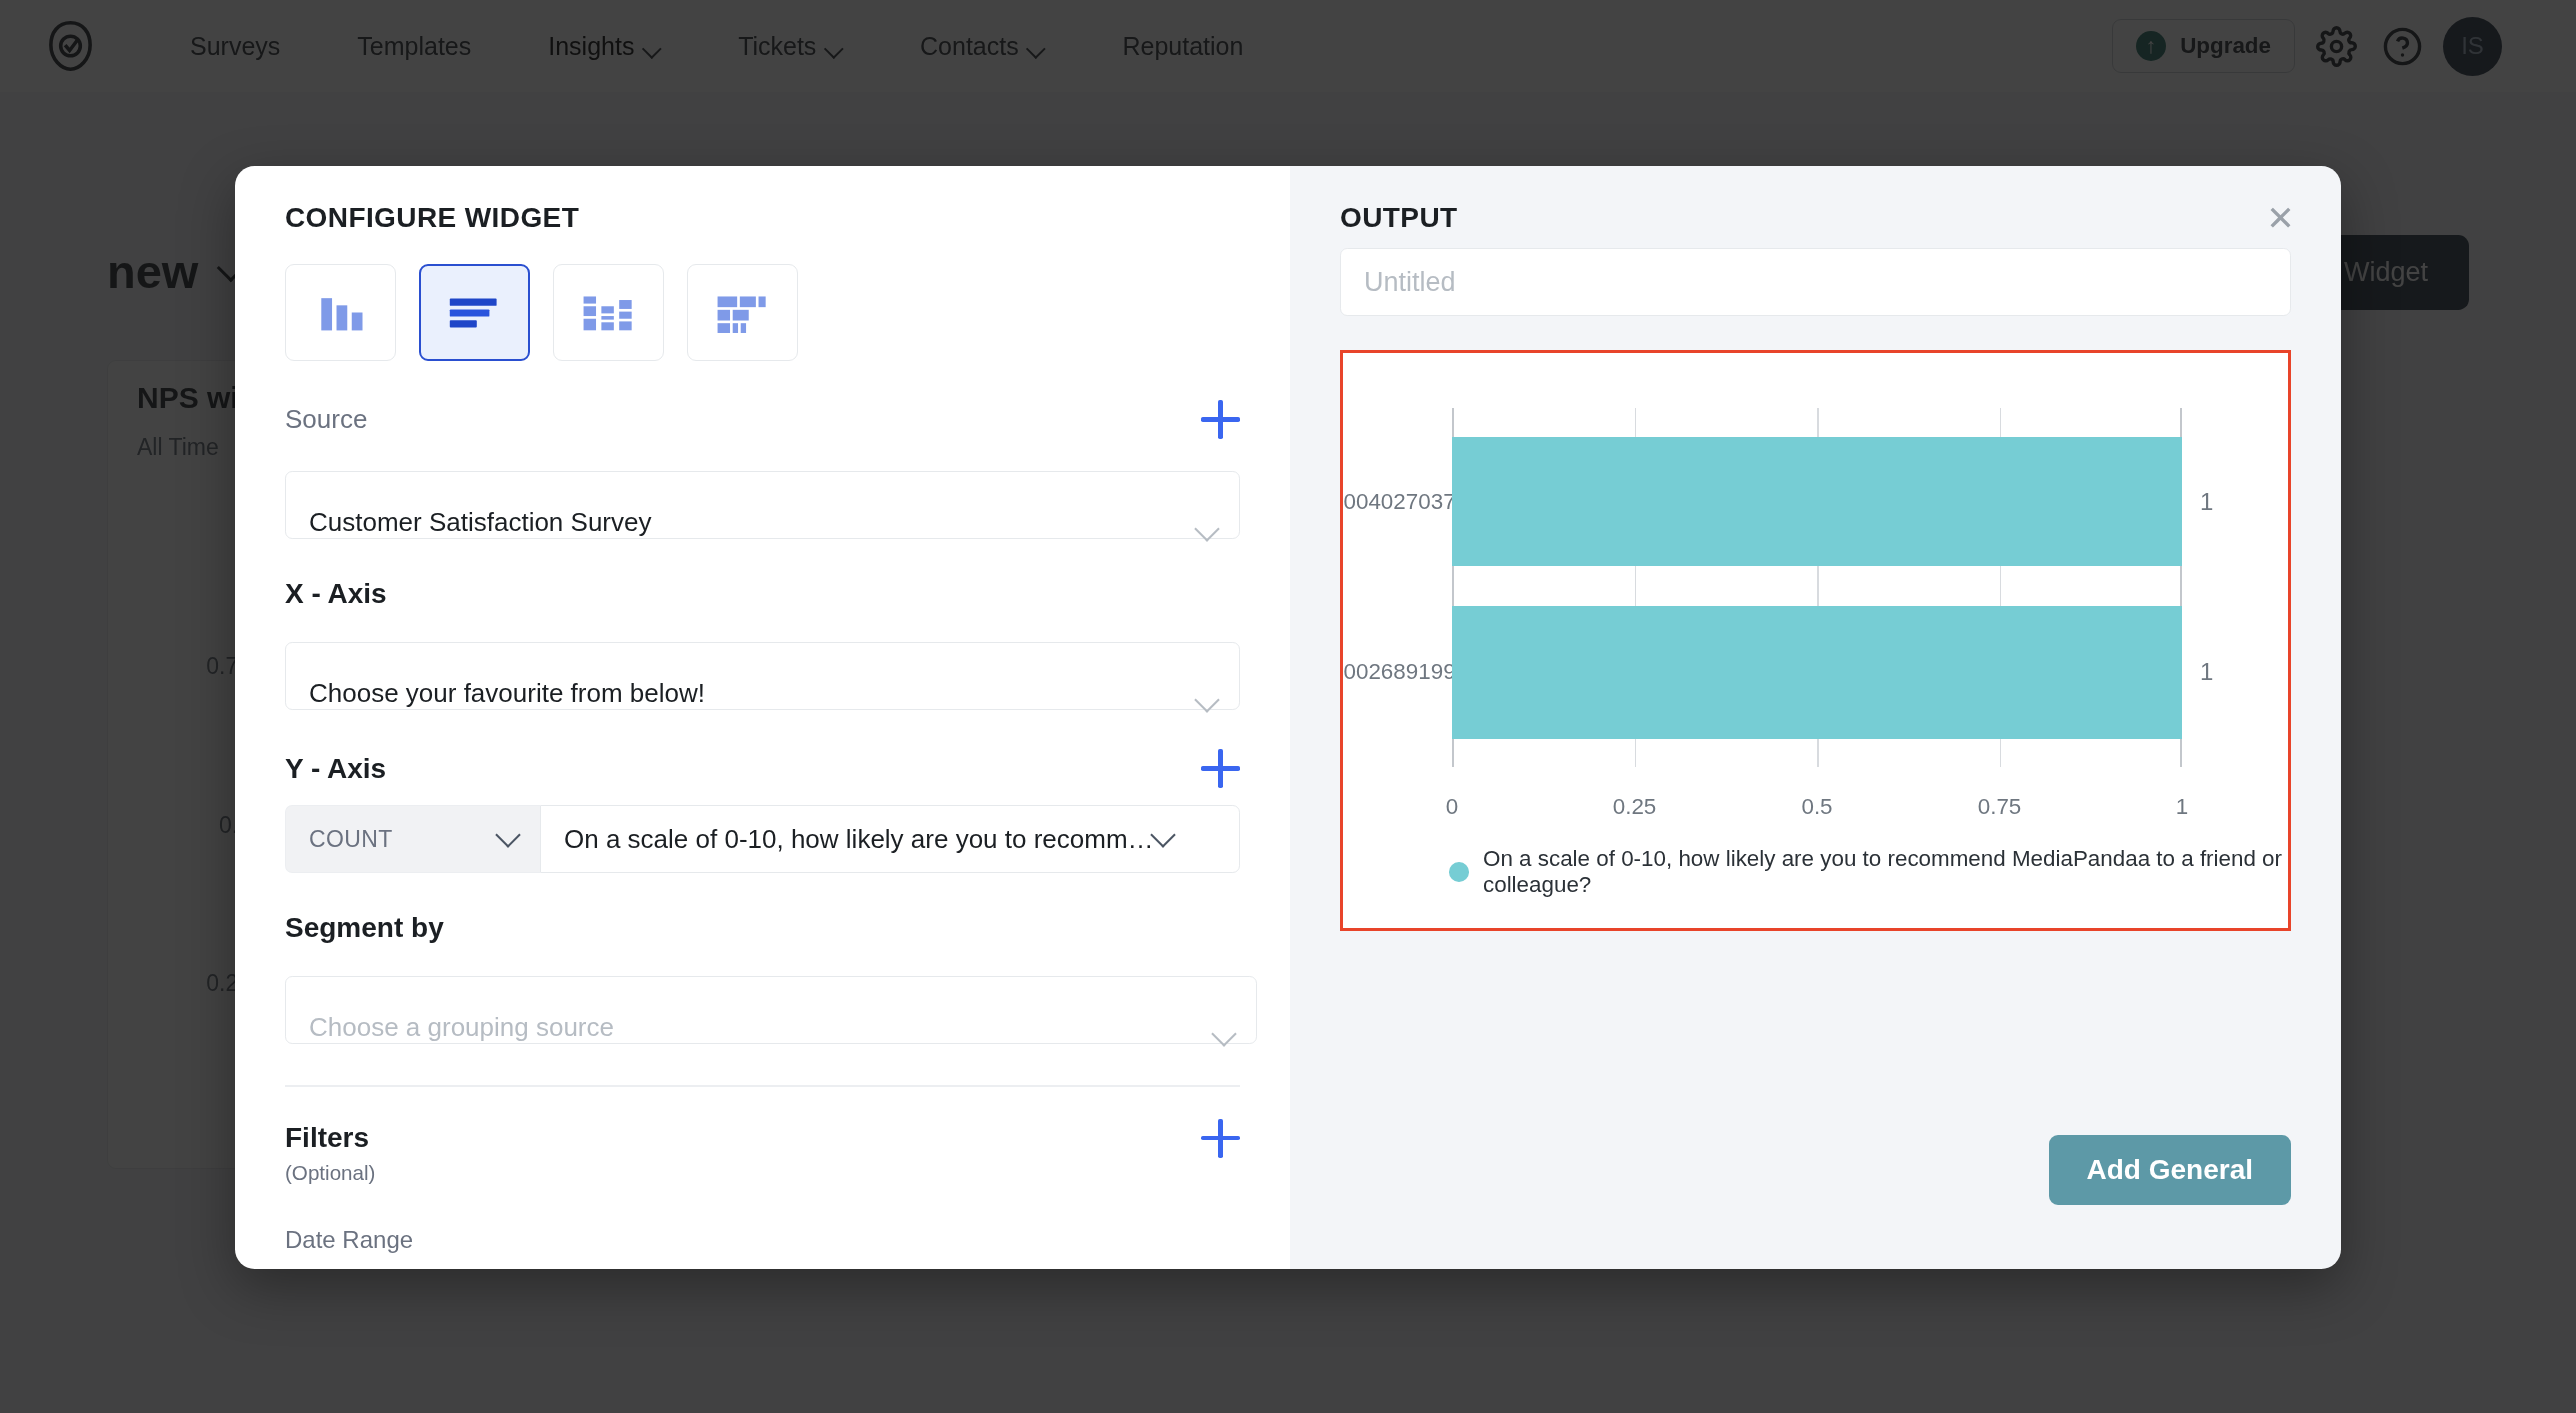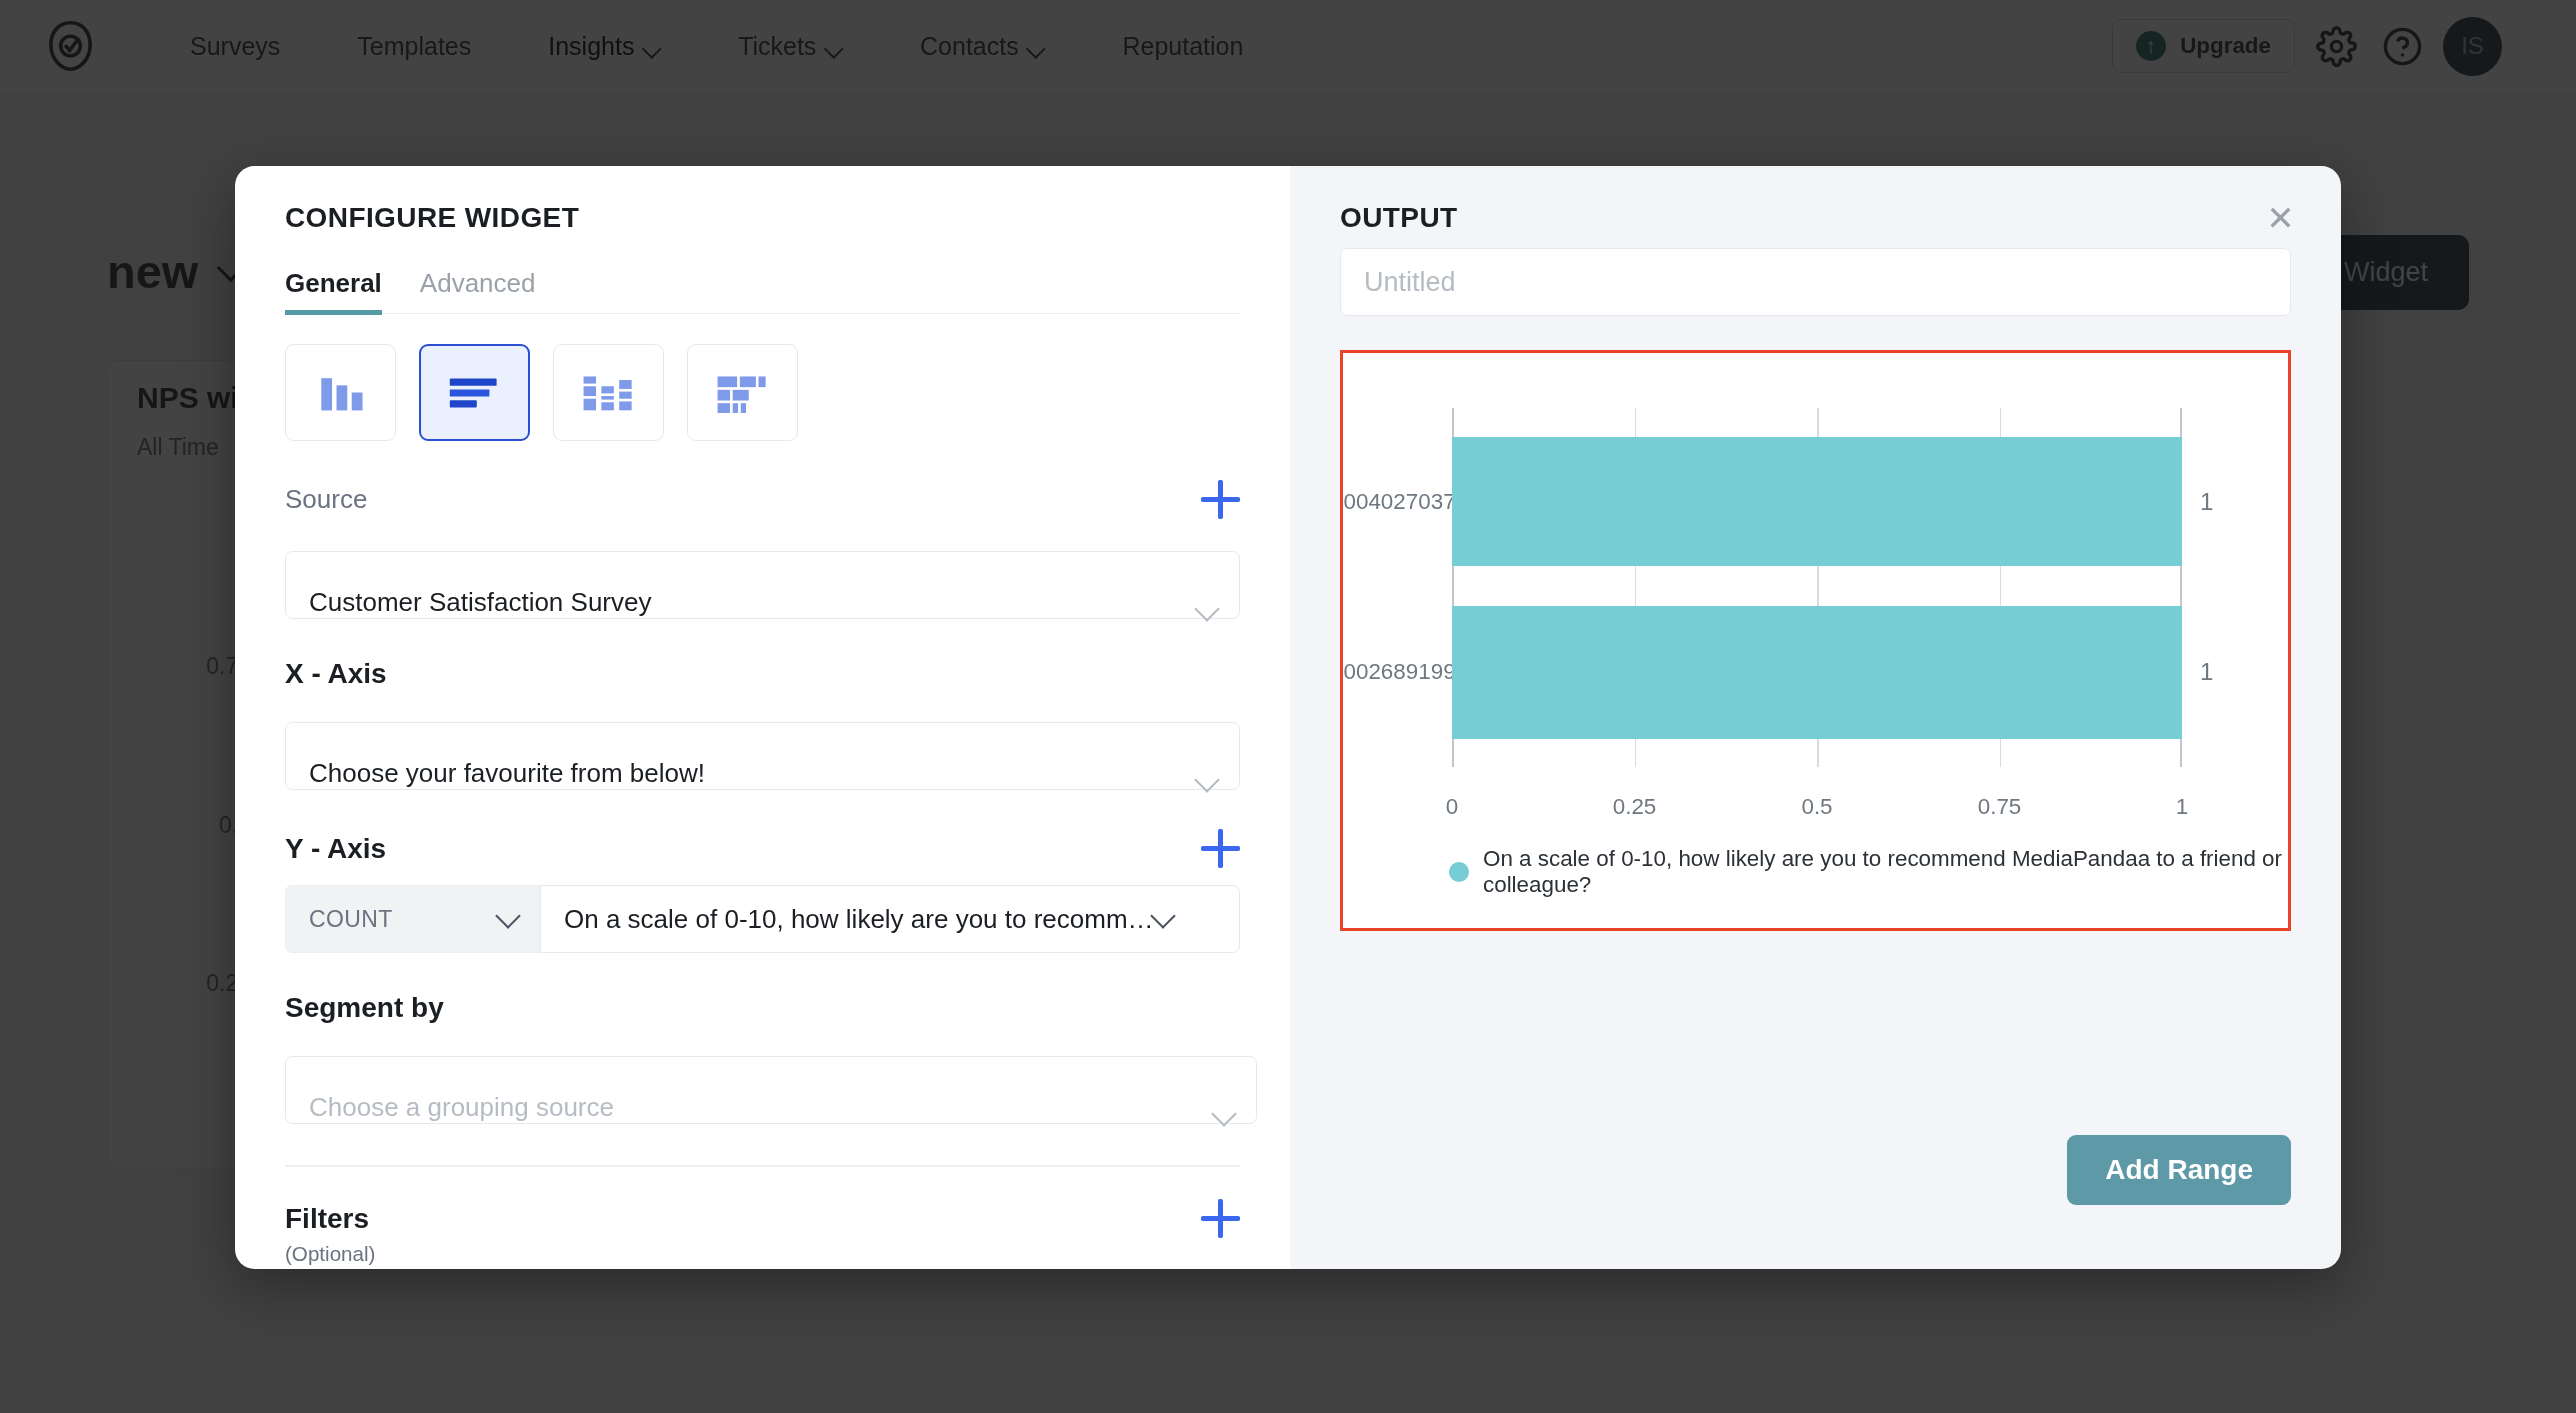--- a/index.html
+++ b/index.html
@@ -257,28 +257,20 @@
   </div>
 
   <div class="bg-dim"></div>
 
   <div class="modal">
 
     <div class="modal-left">
       <div class="left-pad">
         <div class="mh-title">CONFIGURE WIDGET</div>
 
-        <div class="tabs">
-          <div class="tab active">
-            <span>General</span>
-          </div>
-          <div class="tab">
-            <span>Advanced</span>
-          </div>
-        </div>
 
         <div class="chart-types">
           <div class="ct">
             <svg width="54" height="43" viewBox="0 0 60 48">
               <rect x="8" y="8" width="12" height="36" fill="#7f9ae8"></rect>
               <rect x="25" y="16" width="12" height="28" fill="#7f9ae8"></rect>
               <rect x="42" y="24" width="12" height="20" fill="#7f9ae8"></rect>
             </svg>
           </div>
           <div class="ct selected">
@@ -405,19 +397,19 @@
             </div>
 
             <div class="oc-legend">
               <span class="oc-dot"></span>
               <span class="oc-legend-text">On a scale of 0-10, how likely are you to recommend MediaPandaa to a friend or colleague?</span>
             </div>
           </div>
         </div>
 
         <div class="addwidget">
-          <span>Add Range</span>
+          <span>Add General</span>
         </div>
       </div>
     </div>
   </div>
 </div>
 
 
 </body></html>

